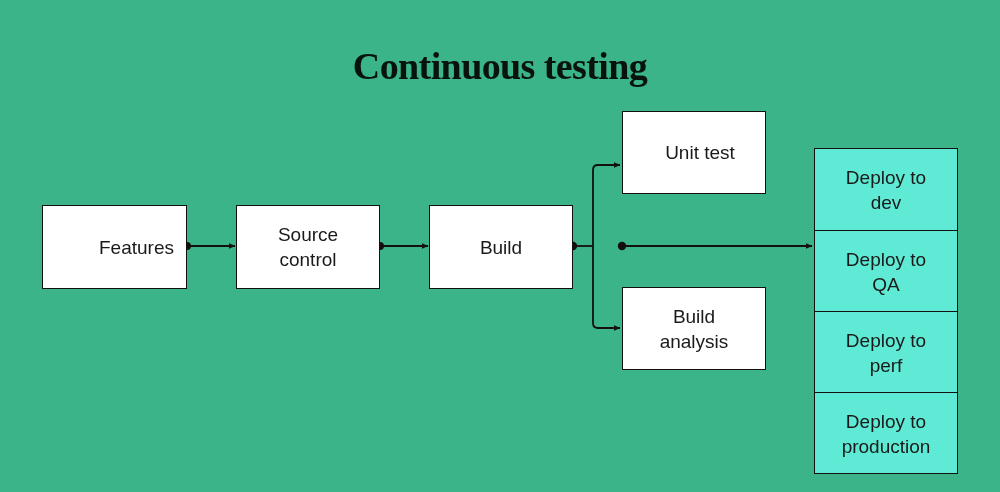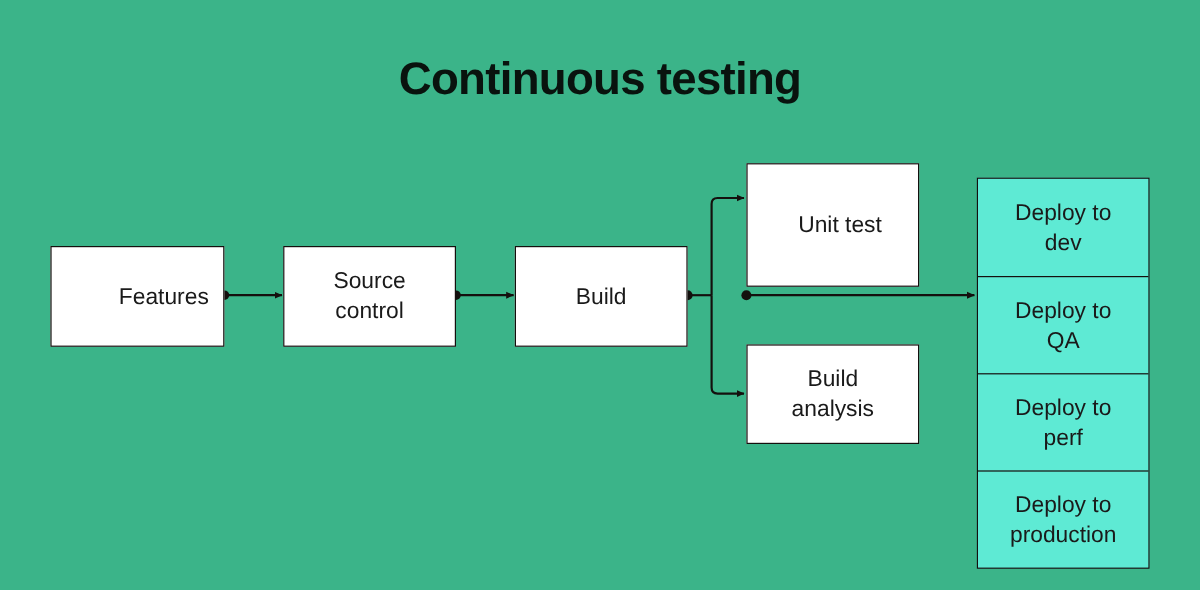--- a/index.html
+++ b/index.html
@@ -22,21 +22,21 @@
   #diagram-title {
     position: absolute;
     left: 0;
     top: 41px;
     width: 1000px;
     text-align: center;
     font-size: 38px;
     font-weight: 700;
     letter-spacing: -0.6px;
     color: #09130E;
-    font-family: Liberation Sans, sans-serif;
+    font-family: Liberation Serif, serif;
     line-height: 50px;
     white-space: nowrap;
   }
   .node {
     position: absolute;
     background: #FFFFFF;
     border: 1.6px solid #14100E;
     box-sizing: border-box;
     display: flex;
     align-items: center;
@@ -131,21 +131,21 @@
 
   <div class="node" style="left:429px; top:205px; width:144px; height:84px;">
     <span class="node-label">Build</span>
   </div>
 
   <div class="node" style="left:236px; top:205px; width:144px; height:84px;">
     <span class="node-label">Source
 control</span>
   </div>
 
-  <div class="node" style="left:622px; top:136px; width:144px; height:103px;padding-left:12px;">
+  <div class="node" style="left:622px; top:111px; width:144px; height:83px;padding-left:12px;">
     <span class="node-label">Unit test</span>
   </div>
 
   <div class="node" style="left:622px; top:287px; width:144px; height:83px;">
     <span class="node-label">Build
 analysis</span>
   </div>
 
   <div id="deploy-stack" style="left:814px; top:124px; width:144px; height:326px;">
 

